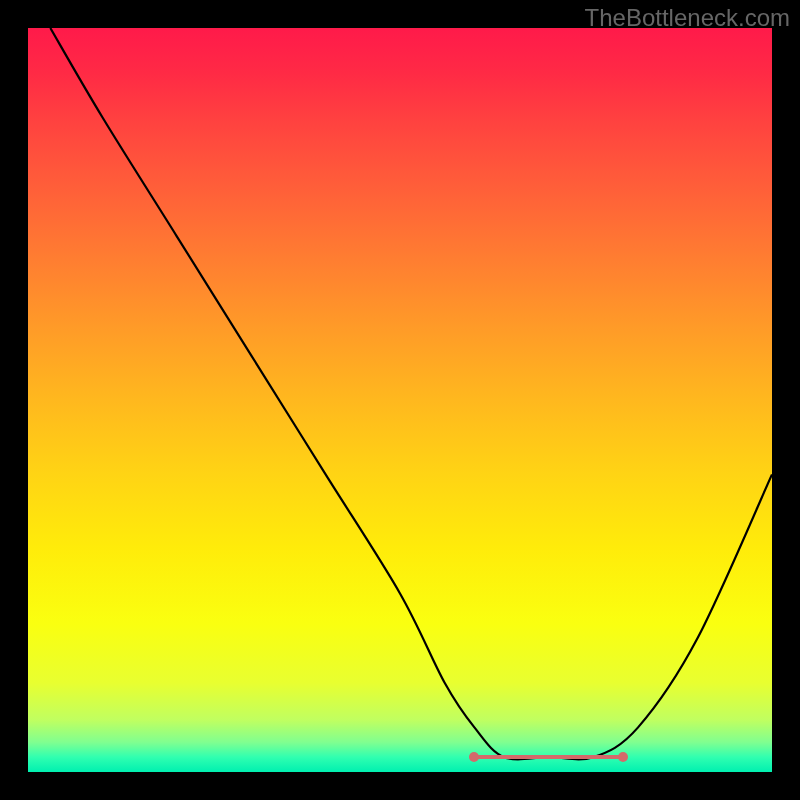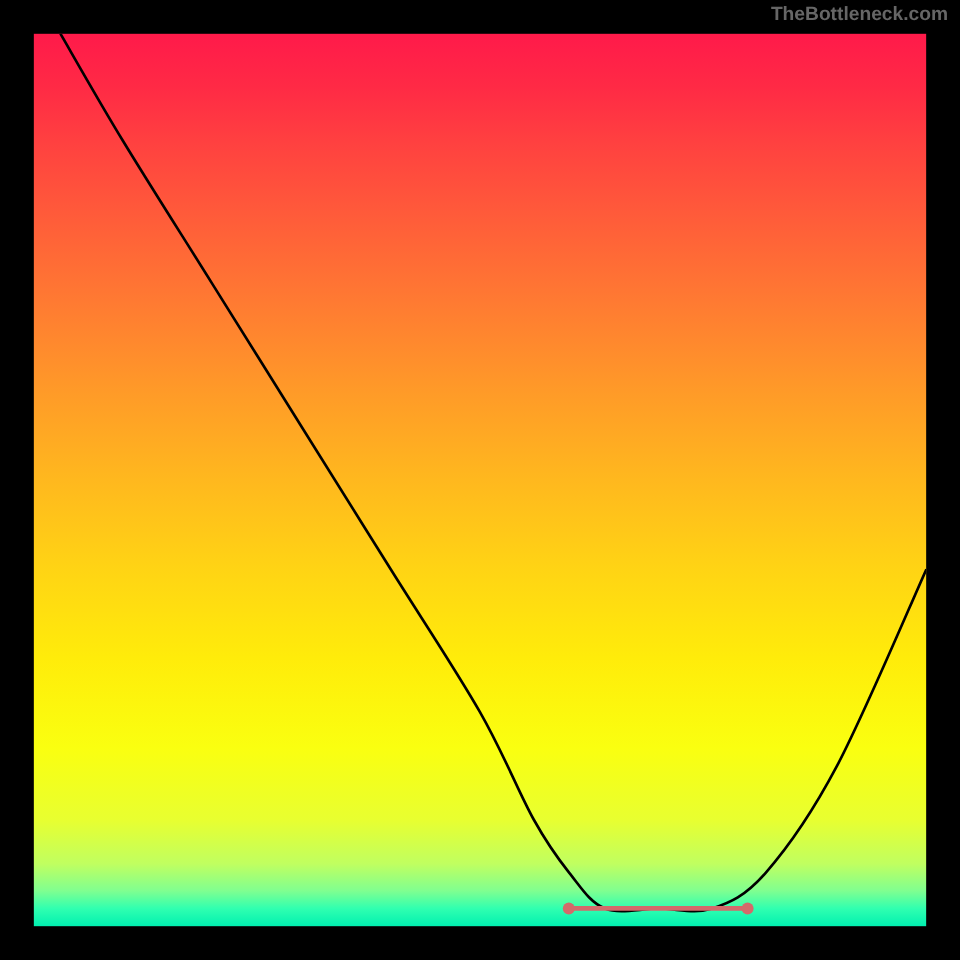--- a/index.html
+++ b/index.html
@@ -9,22 +9,22 @@
     background: #000;
     position: relative;
     overflow: hidden;
     font-family: Arial, sans-serif;
   }
   .watermark {
     position: absolute;
     top: 4px;
     right: 10px;
     color: #666;
-    font-size: 16px;
-    font-weight: bold;
+    font-size: 24px;
+    font-weight: normal;
     z-index: 10;
   }
   .plot-area {
     position: absolute;
     left: 28px;
     top: 28px;
     width: 744px;
     height: 744px;
     overflow: hidden;
   }

